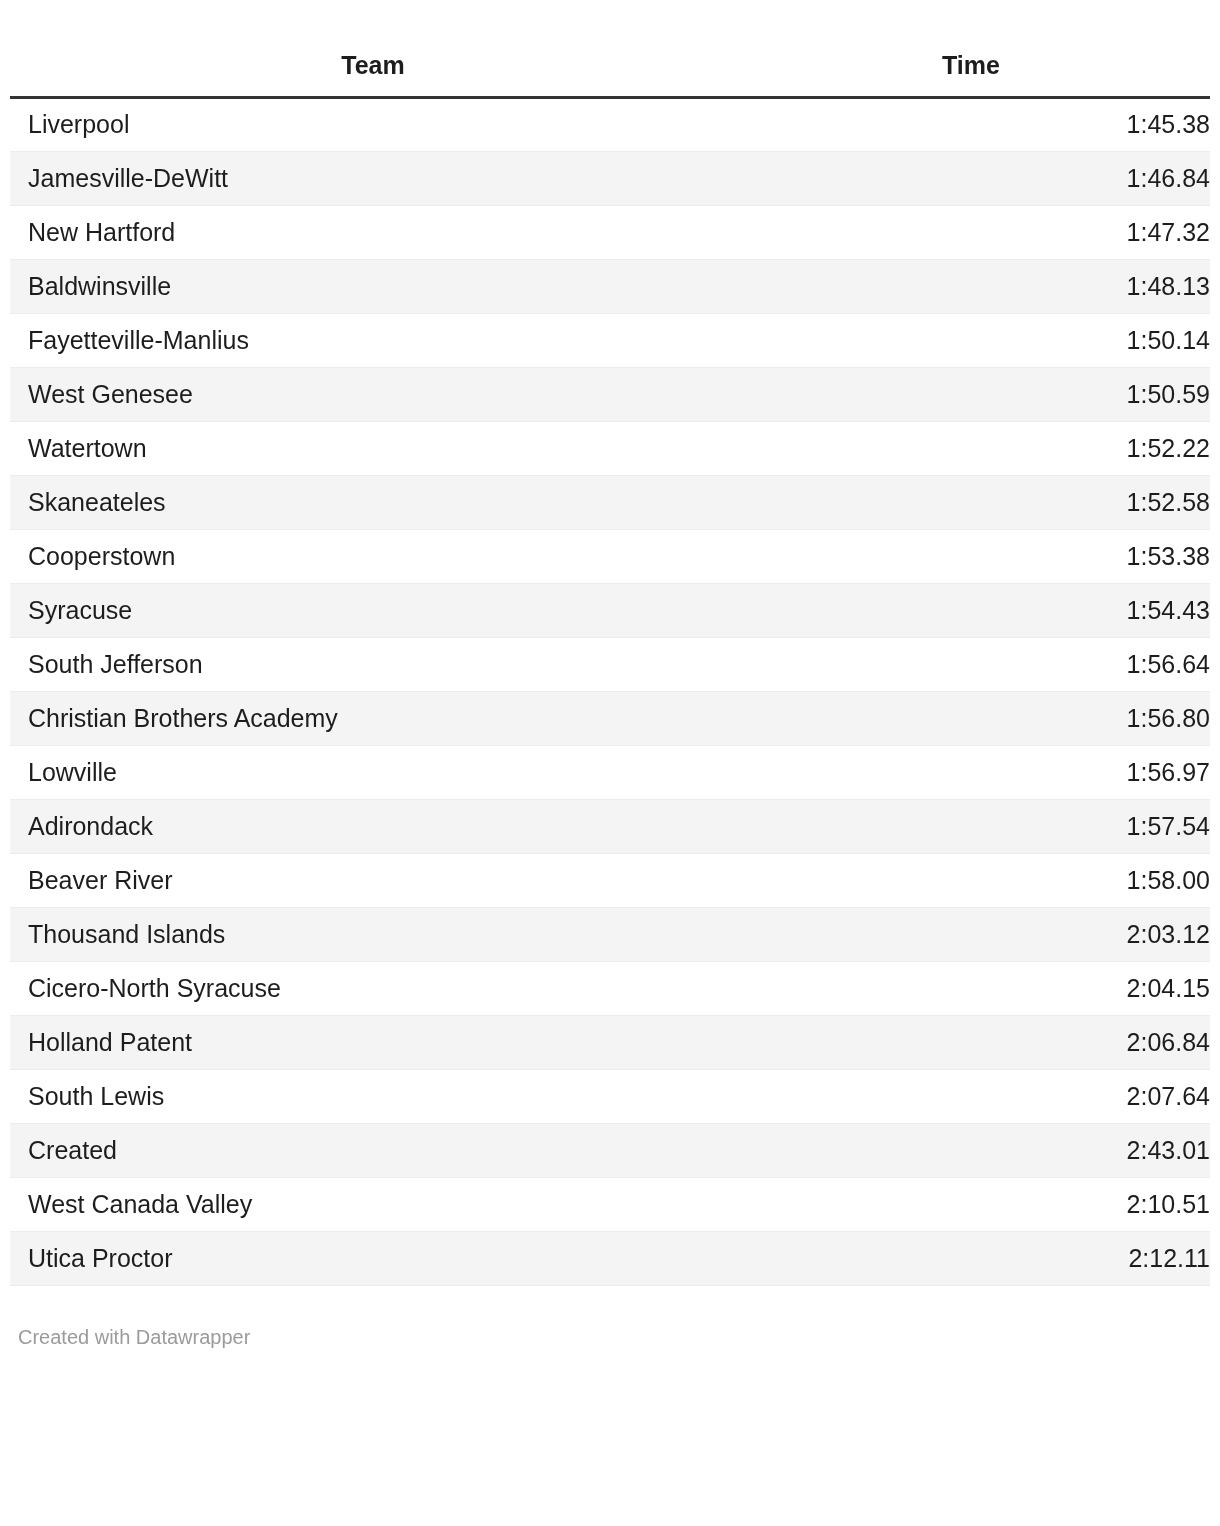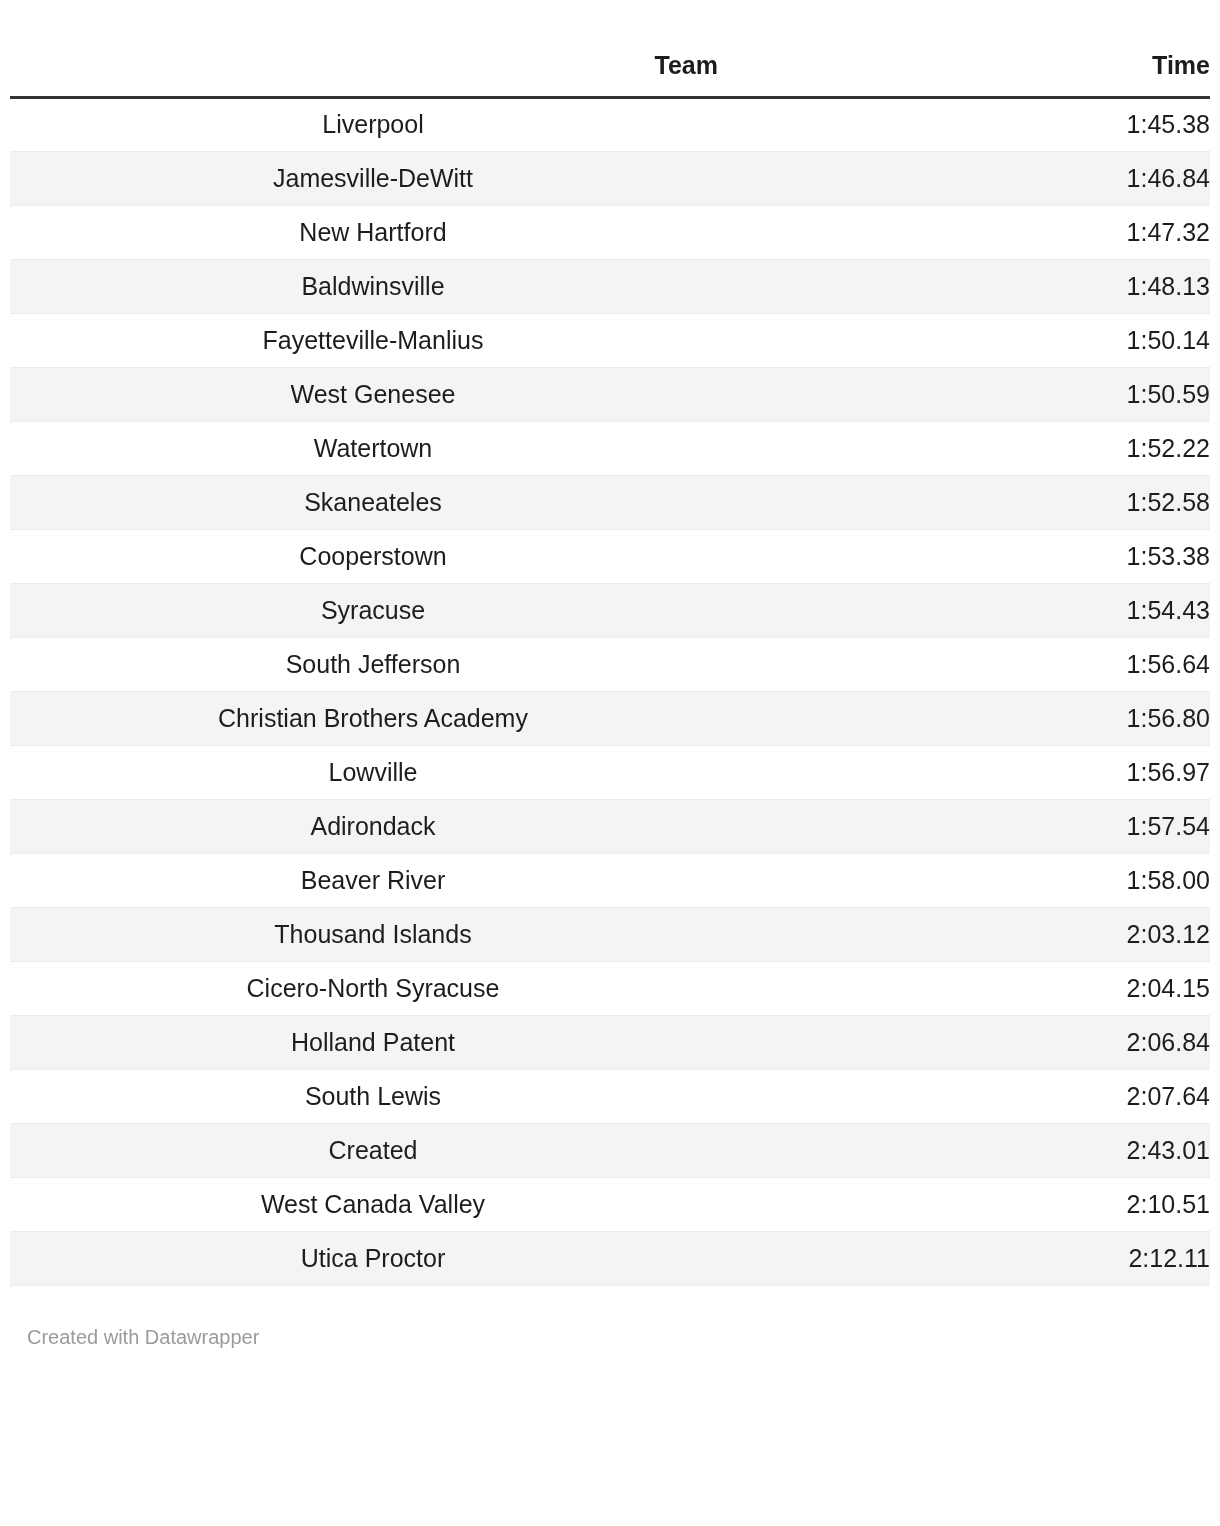--- a/index.html
+++ b/index.html
@@ -16,46 +16,46 @@
 
   table.data-table {
     width: 100%;
     border-collapse: collapse;
     table-layout: fixed;
   }
   col.col-team { width: 59%; }
   col.col-time { width: 41%; }
 
   th {
-    text-align: right;
+    text-align: center;
     font-size: 25px;
     font-weight: bold;
     color: #1d1d1d;
     height: 61px;
     vertical-align: middle;
     border-bottom: 3px solid #333333;
   }
   th.team-header { padding-left: 18px; }
   th.time-header { padding-left: 14px; }
 
   td {
     font-size: 25px;
     font-weight: normal;
     color: #1d1d1d;
     height: 54px;
     vertical-align: middle;
     border-bottom: 1px solid #ebebeb;
   }
-  td.team-cell { padding-left: 18px; text-align: center; }
+  td.team-cell { padding-left: 18px; }
   td.time-cell { padding-left: 14px; text-align: right; }
 
   tbody tr:nth-child(even) td { background: #f4f4f4; }
 
   .attribution {
-    margin: 40px 10px 0 27px;
+    margin: 40px 10px 0 18px;
     font-size: 20px;
     color: #9b9b9b;
     text-decoration: none;
     display: inline-block;
   }
 </style>
 </head>
 <body>
 
 

